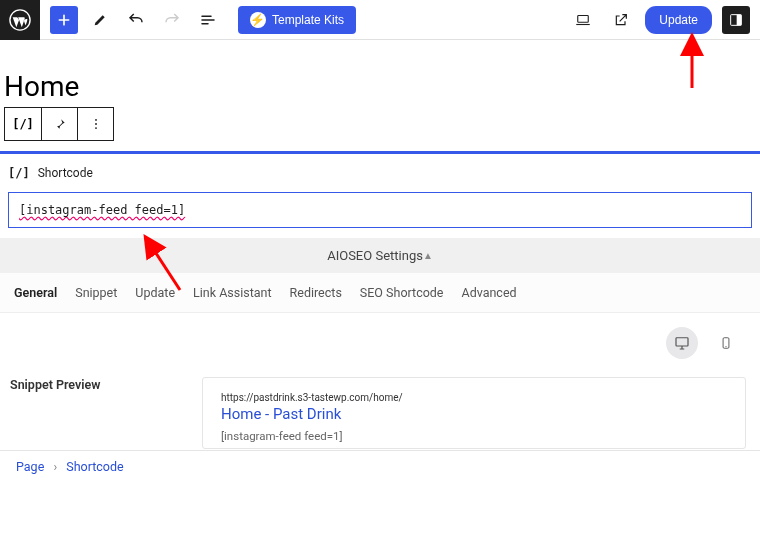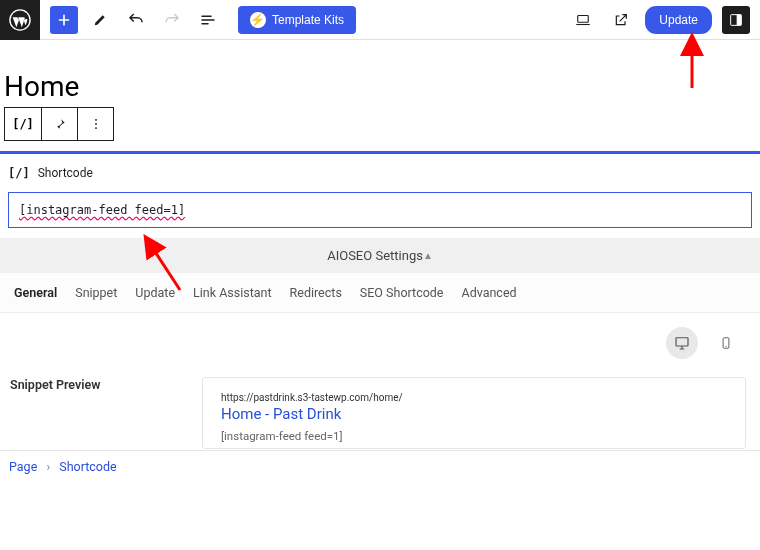--- a/index.html
+++ b/index.html
@@ -44,21 +44,21 @@
 .device-btn { width: 32px; height: 32px; display: inline-flex; align-items: center; justify-content: center; border-radius: 50%; cursor: pointer; color: #555; }
 .device-btn.active { background: #e8e8ea; }
 
 .snippet-row { display: flex; padding: 18px 0 0 10px; gap: 12px; }
 .snippet-label { font-size: 12.5px; font-weight: 600; color: #333; width: 180px; }
 .snippet-card { border: 1px solid #e5e5e5; border-radius: 3px; padding: 14px 18px 6px 18px; flex: 1; margin-right: 14px; overflow: hidden; height: 72px; }
 .snippet-url { font-size: 10px; color: #333; margin-bottom: 2px; }
 .snippet-title { font-size: 15px; color: #2a4fd7; margin-bottom: 6px; }
 .snippet-desc { font-size: 11.5px; color: #666; }
 
-.breadcrumb { position: absolute; left: 0; right: 0; bottom: 68px; padding: 8px 9px; border-top: 1px solid #e5e5e5; font-size: 12.5px; color: #2a4fd7; background:#fff; }
+.breadcrumb { position: absolute; left: 0; right: 0; bottom: 68px; padding: 8px 16px; border-top: 1px solid #e5e5e5; font-size: 12.5px; color: #2a4fd7; background:#fff; }
 .breadcrumb .sep { color: #888; margin: 0 6px; }
 
 .arrow { position: absolute; pointer-events: none; }
 .arrow svg { overflow: visible; }
 </style>
 </head>
 <body>
 
 <div class="topbar">
   <div class="wp-logo">

